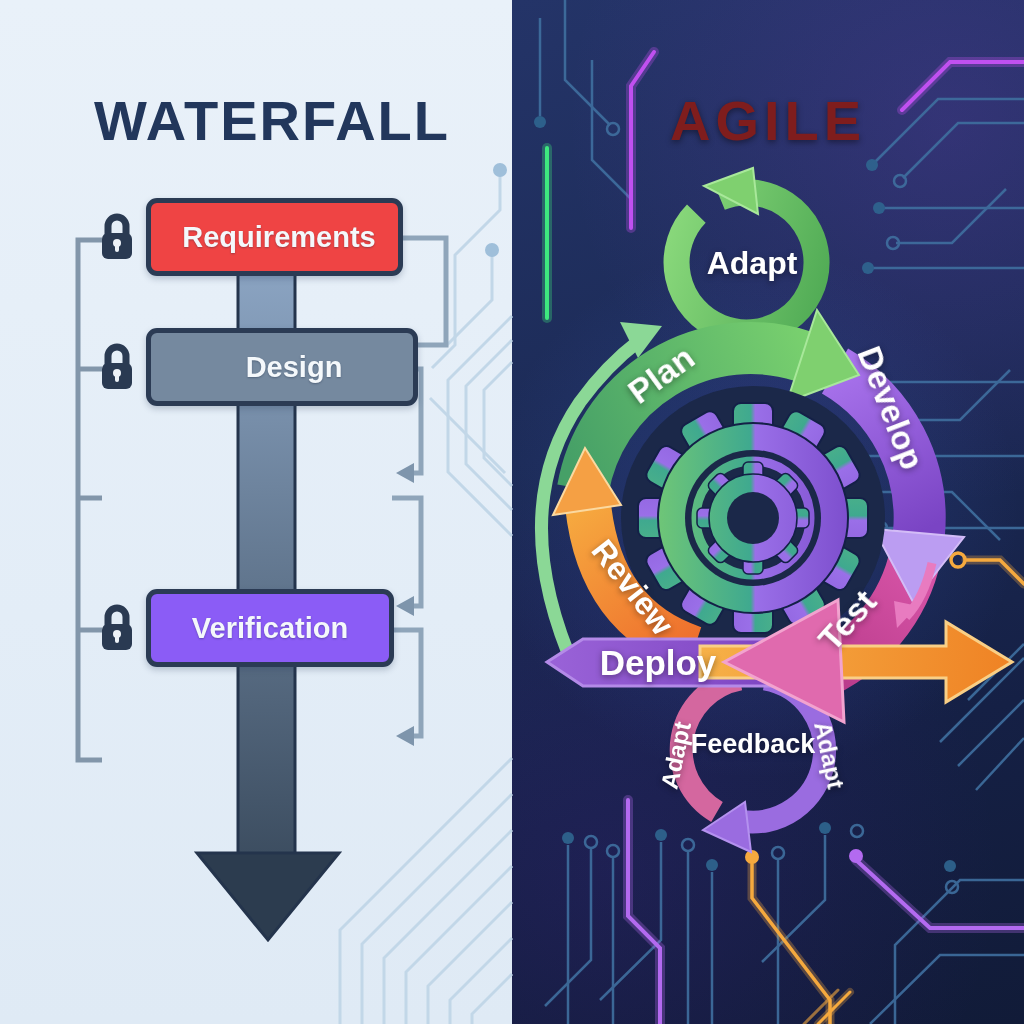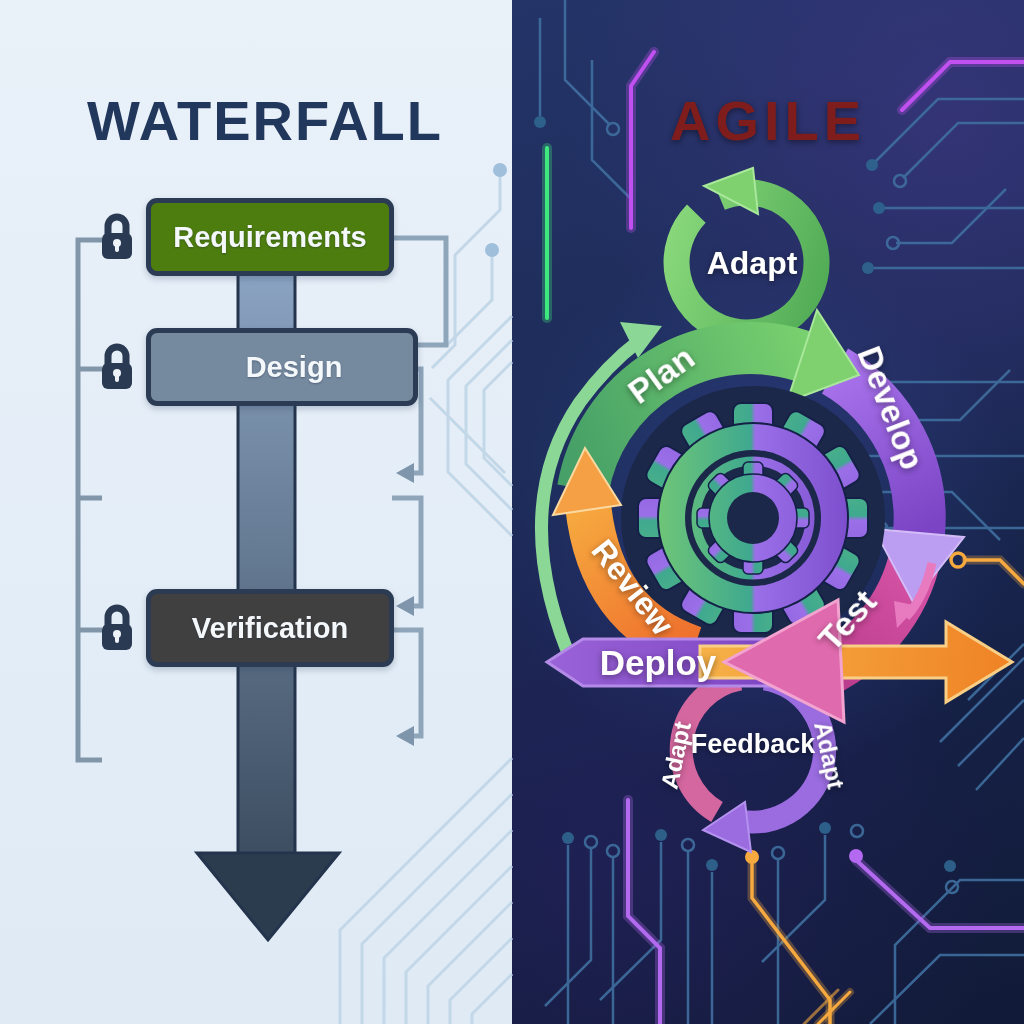--- a/index.html
+++ b/index.html
@@ -10,33 +10,33 @@
   #panel-left{left:0;background:linear-gradient(180deg,#e9f1f9 0%,#e3edf7 60%,#dfeaf5 100%);}
   #panel-right{left:512px;
     background:
       radial-gradient(circle at 47% 50%, rgba(70,100,210,.28), rgba(0,0,0,0) 46%),
       radial-gradient(circle at 85% 12%, rgba(130,70,210,.20), rgba(0,0,0,0) 38%),
       radial-gradient(circle at 20% 85%, rgba(90,40,180,.15), rgba(0,0,0,0) 40%),
       linear-gradient(165deg,#243468 0%,#1c2b57 40%,#152045 72%,#111b38 100%);}
   
   .title{position:absolute;top:88px;width:512px;text-align:center;font-weight:800;
          font-size:56px;letter-spacing:2px;z-index:5;}
-  #title-waterfall{left:9px;color:#22375c;}
+  #title-waterfall{left:16px;color:#22375c;}
   #title-agile{left:512px;color:#7f1d1d;letter-spacing:5px;
                text-shadow:0 2px 6px rgba(0,0,0,.45);}
   
   .stage{position:absolute;left:96px;display:flex;align-items:center;gap:8px;z-index:4;}
   .lock{flex:0 0 auto;width:42px;height:52px;}
   .stage-box{width:238px;height:68px;border:5px solid #2b3b54;border-radius:11px;
              display:flex;align-items:center;justify-content:center;
              color:#f4f8fb;font-weight:bold;font-size:29px;
              text-shadow:0 1px 2px rgba(20,35,60,.35);
              box-shadow:0 3px 6px rgba(40,60,90,.25);}
-  .s1{background:#4d7c0f;} .s2{background:#75899f;padding-left:24px;} .s3{background:#65788d;}
-  .s4{background:#404040;text-align:center;} .s5{background:#3f4f60;}
+  .s1{background:#ef4444;padding-left:9px;} .s2{background:#75899f;padding-left:24px;} .s3{background:#65788d;}
+  .s4{background:#8b5cf6;text-align:center;} .s5{background:#3f4f60;}
   
   svg.layer{position:absolute;left:0;top:0;z-index:2;}
   svg.layer text{font-family:"Liberation Sans",sans-serif;font-weight:bold;fill:#ffffff;}
   .shadowed{filter:drop-shadow(0 2px 3px rgba(0,0,0,.4));}
 </style>
 </head>
 <body>
 
 <div id="stage">
   <div class="panel" id="panel-left"></div>

